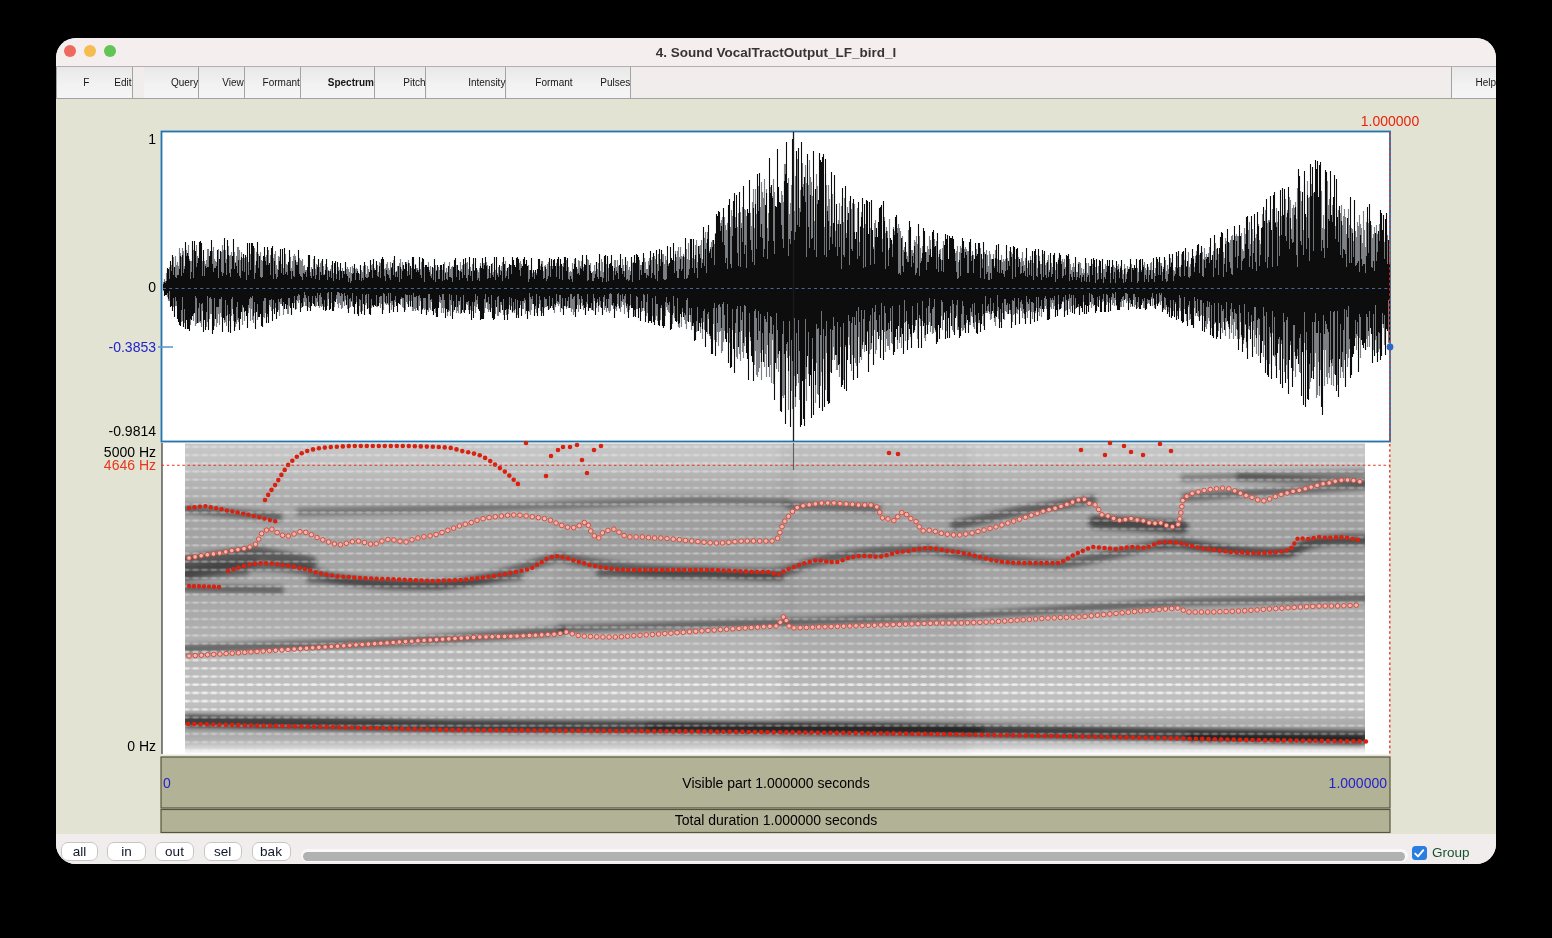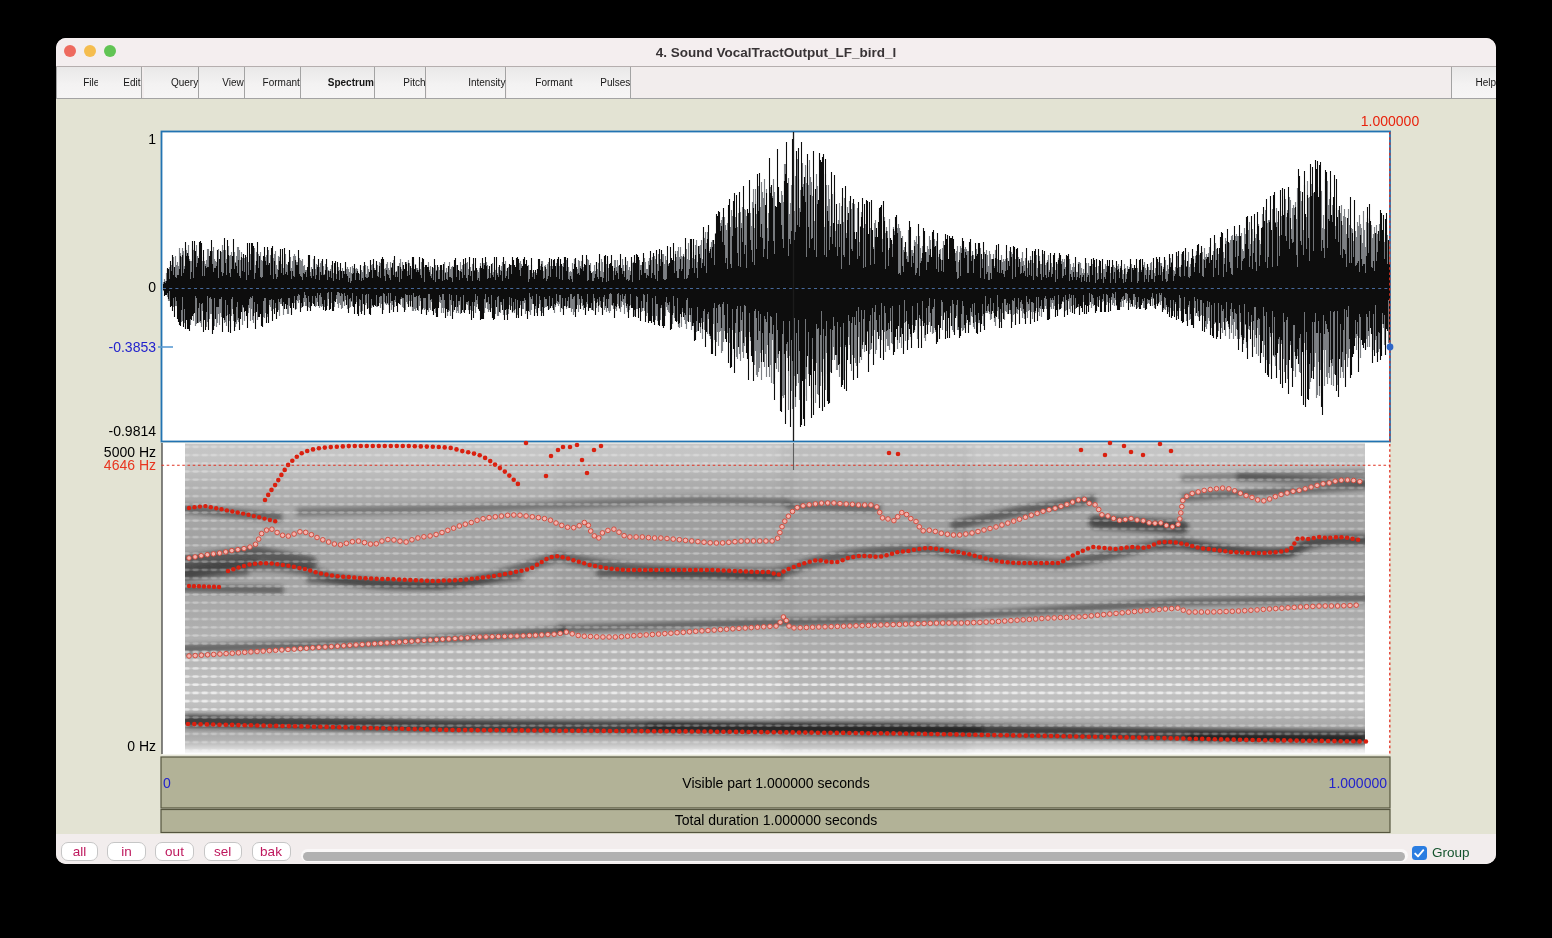--- a/index.html
+++ b/index.html
@@ -1,39 +1,39 @@
 <!DOCTYPE html>
 <html><head><meta charset="utf-8"><style>
 html,body{margin:0;padding:0;background:#000;width:1552px;height:938px;overflow:hidden}
 *{box-sizing:border-box}
 body{font-family:"Liberation Sans",sans-serif}
-#win{position:absolute;left:56px;top:38px;width:1440px;height:826px;background:#f2eded;border-radius:10px;overflow:hidden}
+#win{position:absolute;left:56px;top:38px;width:1440px;height:826px;background:#f2eded;border-radius:20px;overflow:hidden}
 #titlebar{position:absolute;left:0;top:0;width:100%;height:28px;background:#f4eeef}
 .tl{position:absolute;top:7px;width:12px;height:12px;border-radius:50%}
 #title{position:absolute;left:0;top:0;width:100%;height:28px;text-align:center;line-height:29px;font-size:13.5px;font-weight:bold;color:#383335}
 #menubar{position:absolute;left:0;top:28px;width:100%;height:33px;background:#f2eded;border-top:1px solid #b5aeae;border-bottom:1px solid #a3a3a3}
 .mi{position:absolute;top:0;height:31px;border-right:1px solid #a3a3a3;background:linear-gradient(180deg,#e9e8e8,#f3f2f2 55%,#f6f5f5);text-align:right;font-size:10px;color:#161616;line-height:31px}
 #bstrip{position:absolute;left:0;top:796px;width:100%;height:30px;background:#f2eded}
-.bb{position:absolute;top:7.5px;height:19.5px;background:#fff;border:1px solid #c6c6c6;border-radius:7px;font-size:13.5px;color:#be185d;text-align:center;line-height:18.5px}
+.bb{position:absolute;top:7.5px;height:19.5px;background:#fff;border:1px solid #c6c6c6;border-radius:7px;font-size:13.5px;color:#0f172a;text-align:center;line-height:18.5px}
 #sbtrack{position:absolute;left:245px;top:14.5px;width:1107px;height:13px;background:#faf8f8;border-radius:7px}
 #sbthumb{position:absolute;left:247px;top:17.5px;width:1102px;height:9.5px;background:#b1b1b1;border-radius:5px}
 #gbox{position:absolute;left:1356px;top:11.5px;width:14.5px;height:14.5px;background:#2a7de1;border-radius:3.5px}
 #glab{position:absolute;left:1376px;top:9px;font-size:13.5px;color:#14532d;line-height:20px}
 svg{position:absolute;left:0;top:0}
 </style></head><body>
 <div id="win">
 <div id="titlebar">
 <div class="tl" style="left:7.5px;background:#ee6a5f"></div>
 <div class="tl" style="left:27.5px;background:#f5bd4f"></div>
 <div class="tl" style="left:47.5px;background:#61c454"></div>
 <div id="title">4. Sound VocalTractOutput_LF_bird_l</div>
 </div>
 <div id="menubar">
 <div class="mi" style="left:0.0px;width:44.4px;border-left:1px solid #a3a3a3;">File</div>
-<div class="mi" style="left:42px;width:43.6px;">Edit</div>
+<div class="mi" style="left:33px;width:43.6px;">Edit</div>
 <div class="mi" style="left:88.0px;width:55.2px;">Query</div>
 <div class="mi" style="left:143.2px;width:45.6px;">View</div>
 <div class="mi" style="left:188.8px;width:56.0px;">Formant</div>
 <div class="mi" style="left:244.8px;width:74.1px;font-weight:bold;">Spectrum</div>
 <div class="mi" style="left:318.9px;width:51.6px;">Pitch</div>
 <div class="mi" style="left:370.5px;width:79.9px;">Intensity</div>
 <div class="mi" style="left:451px;width:66.6px;">Formant</div>
 <div class="mi" style="left:517.0px;width:58.3px;">Pulses</div>
 <div class="mi" style="left:1395px;width:45px;border-left:1px solid #a3a3a3;border-right:none">Help</div>
 </div>

